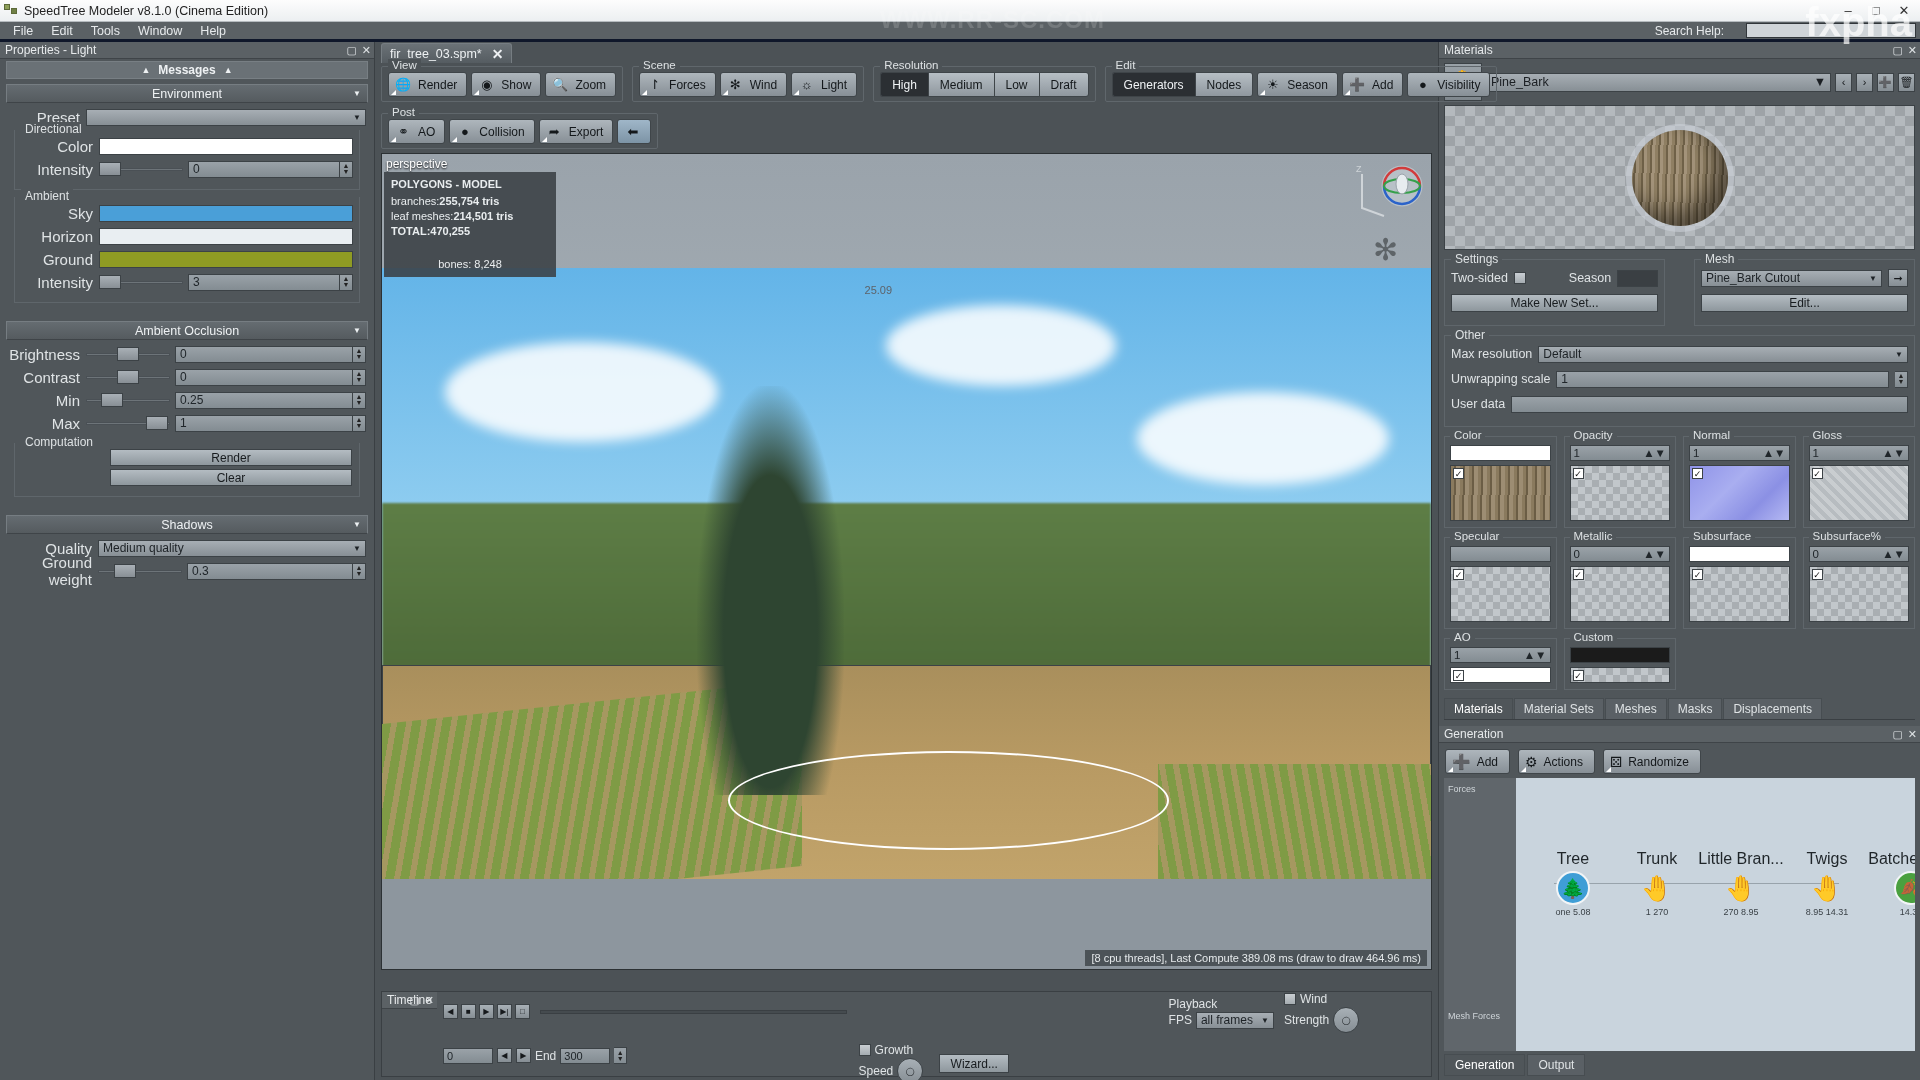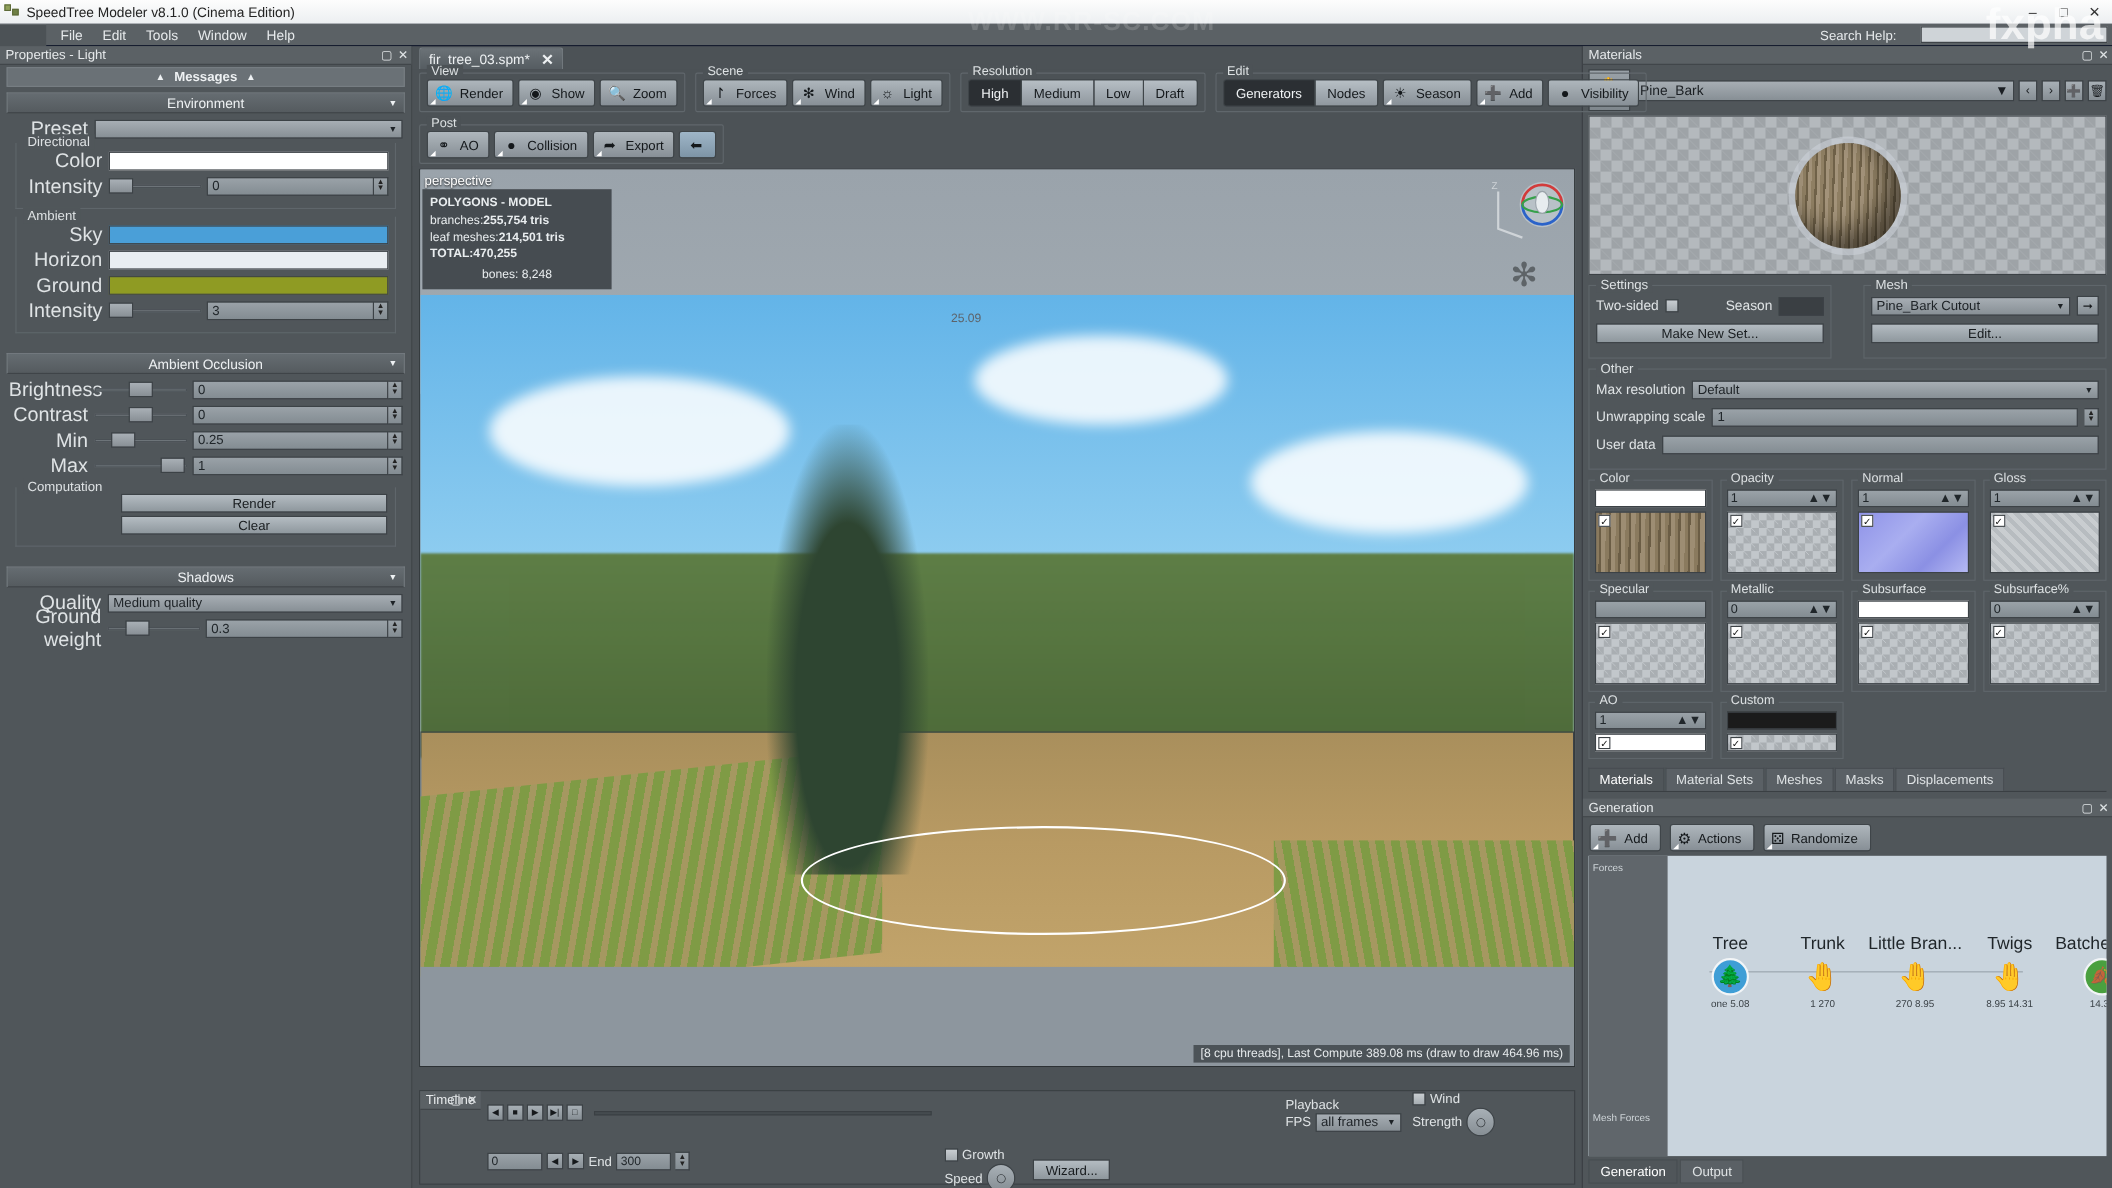--- a/index.html
+++ b/index.html
@@ -20,21 +20,21 @@
   .titlebar .tlogo { width:15px;height:15px;margin-right:5px;position:relative; }
   .titlebar .tlogo i { position:absolute; width:6px;height:6px;background:#8fa05a; border:1px solid #5d6a39;}
   .titlebar .tlogo i.a{left:0;top:1px;} .titlebar .tlogo i.b{left:7px;top:5px;background:#6f8045;}
   .titlebar .ttext { font-size:12.5px; }
   .winbtns { position:absolute; right:2px; top:0; display:flex; height:22px; align-items:center; }
   .winbtns span { width:28px; text-align:center; font-size:13px; color:#333; line-height:22px; cursor:default;}
 
   
   .menubar {
     height:20px; background:#5b6165; display:flex; align-items:center;
-    padding:0 4px; border-bottom:1px solid #0f172a; flex:0 0 auto; position:relative;margin-left:42px;
+    padding:0 4px; border-bottom:3px solid #0f172a; flex:0 0 auto; position:relative;
   }
   .menubar .mi { padding:1px 9px; font-size:12.5px; color:#e7eaec; }
   .searchhelp { position:absolute; right:4px; display:flex; align-items:center; gap:22px; }
   .searchhelp label { font-size:12px; color:#e7eaec; }
   .searchhelp input {
     width:170px; height:15px; background:#cfd4d8; border:1px solid #31363a;
     font-size:11px; padding:0 3px; color:#222;
   }
 
   
@@ -66,21 +66,21 @@
   .sec-body { margin:0 6px; padding:4px 2px 6px 2px; }
   .grp {
     border:1px solid #5f666b; border-top:none; margin:3px 6px 7px 6px; padding:6px 6px 7px 6px;
     position:relative;
   }
   .grp > .glabel {
     position:absolute; top:-8px; left:6px; background:#50565a; padding:0 4px;
     font-size:12px; color:#dde1e3;
   }
   .row { display:flex; align-items:center; height:20px; margin-bottom:3px; }
-  .row .lbl { width:78px; text-align:right; padding-right:6px; font-size:18px; color:#dfe3e5; flex:0 0 auto; }
+  .row .lbl { width:78px; text-align:right; padding-right:6px; font-size:15px; color:#dfe3e5; flex:0 0 auto; }
   .row.wide .lbl { width:90px; }
   .field {
     flex:1 1 auto; height:17px; background:linear-gradient(#9aa2a8,#838c92);
     border:1px solid #3c4246; display:flex; align-items:center; padding:0 4px;
     font-size:12px; color:#20262a; position:relative;
   }
   .colorbar { flex:1 1 auto; height:17px; border:1px solid #3c4246; }
   .spin {
     width:13px; height:17px; background:linear-gradient(#9aa2a8,#838c92);
     border:1px solid #3c4246; border-left:none; display:flex; flex-direction:column;
@@ -152,21 +152,21 @@
       background:repeating-linear-gradient(80deg,#7f9b45 0 8px,#a59860 8px 14px);}
   .ground-plane { position:absolute; left:0; right:0; bottom:0; height:11%; background:#8d969e; }
   .vp-label { position:absolute; left:4px; top:3px; font-size:12px; color:#fff; text-shadow:0 1px 2px #000; }
   .statbox {
     position:absolute; left:2px; top:18px; width:172px; background:rgba(58,64,68,.88);
     padding:5px 7px; font-size:11px; color:#e9edef; line-height:15px;
   }
   .statbox .hdr { font-weight:bold; font-size:11px; margin-bottom:2px; }
   .statbox .r { display:flex; justify-content:flex-start; }
   .statbox .r b { font-weight:bold; }
-  .statbox .bones { margin-top:4px; text-align:center; }
+  .statbox .bones { margin-top:18px; text-align:center; }
   .axiswidget { position:absolute; right:6px; top:6px; width:75px; height:66px; }
   .fan { position:absolute; right:24px; top:78px; width:34px;height:34px; color:#5e6468; font-size:30px;}
   .vp-status {
     position:absolute; right:4px; bottom:3px; background:rgba(60,66,70,.8);
     padding:2px 6px; font-size:11px; color:#e6eaec;
   }
   .measure { position:absolute; left:46%; top:16%; font-size:11px; color:#5d636a; }
   .sel-ellipse { position:absolute; left:33%; bottom:6%; width:42%; height:16%; border:2px solid #fff; border-radius:50%; }
   .tree-sil { position:absolute; left:30%; bottom:15%; width:14%; height:66%;
       background:radial-gradient(ellipse at 50% 60%, #2e4531 0 45%, rgba(46,69,49,.0) 72%);}

